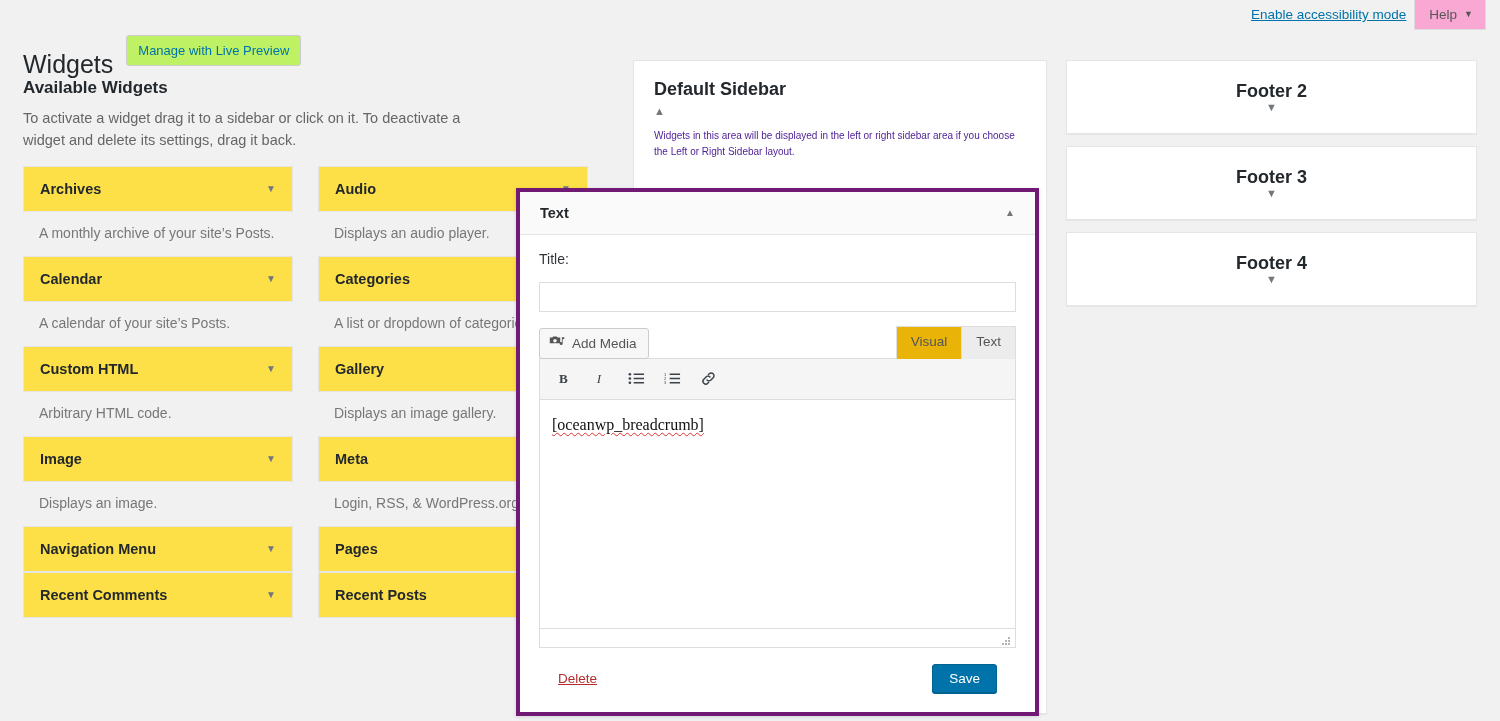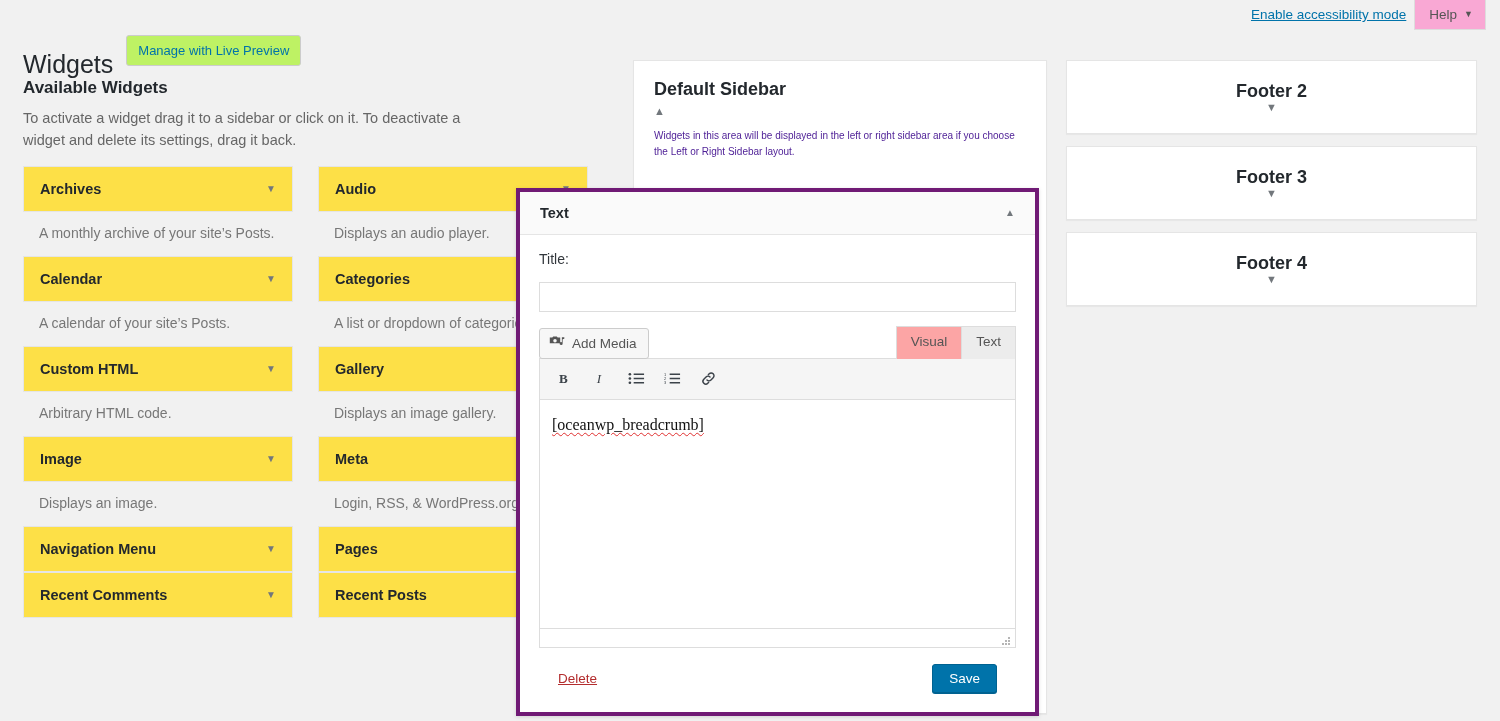--- a/index.html
+++ b/index.html
@@ -131,21 +131,21 @@
     margin-top: 14px;
   }
   .addmedia-btn {
     display: inline-flex; align-items: center; gap: 7px;
     background: #f7f7f7; border: 1px solid #ccc; border-radius: 3px;
     padding: 5px 11px 5px 9px; font-size: 13.5px; color: #555; cursor: pointer;
   }
   .tw-tabs { display: flex; align-items: flex-end; }
   .tw-tab {
     border: 1px solid #ddd; border-bottom: none; padding: 6px 14px 7px 14px;
-    font-size: 13.5px; color: #555; background: #fca5a5; cursor: pointer;
+    font-size: 13.5px; color: #555; background: #eab308; cursor: pointer;
     line-height: 1.4;
   }
   .tw-tab.active { background: #ececec; }
   .tw-tab + .tw-tab { margin-left: -1px; }
 
   .tw-editor { border: 1px solid #ddd; border-top: 1px solid #ddd; margin-top: -1px; }
   .tw-toolbar {
     background: #f5f5f5; border-bottom: 1px solid #ddd;
     padding: 7px 10px; display: flex; align-items: center; gap: 8px;
   }

